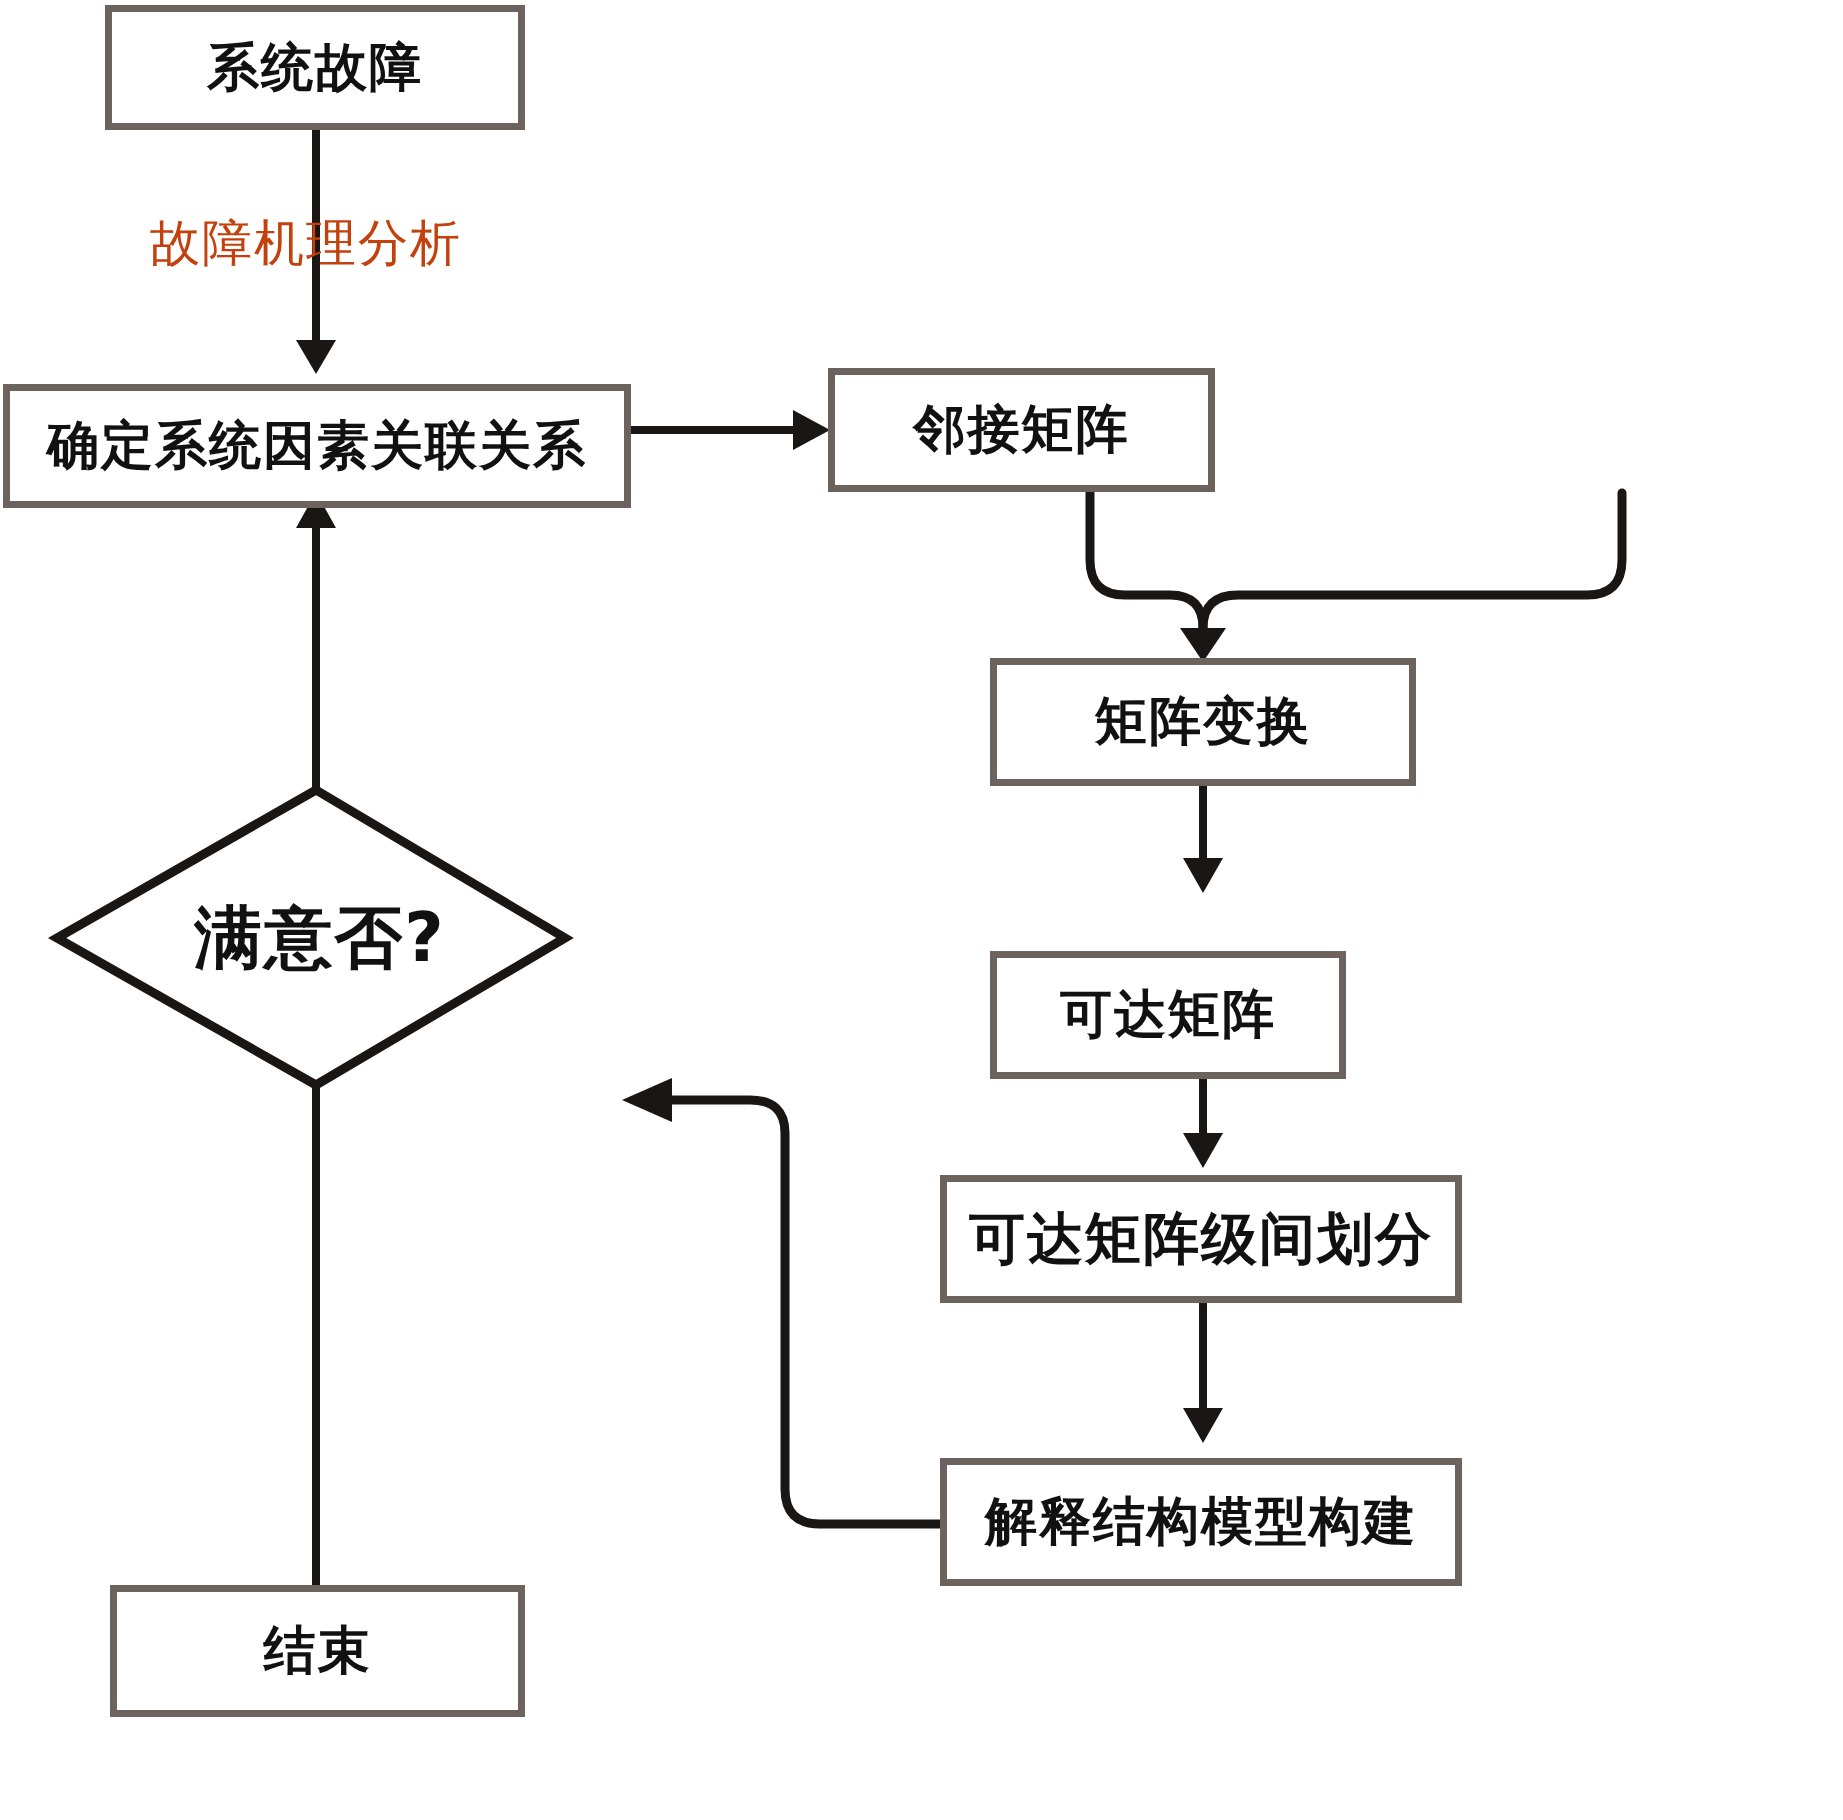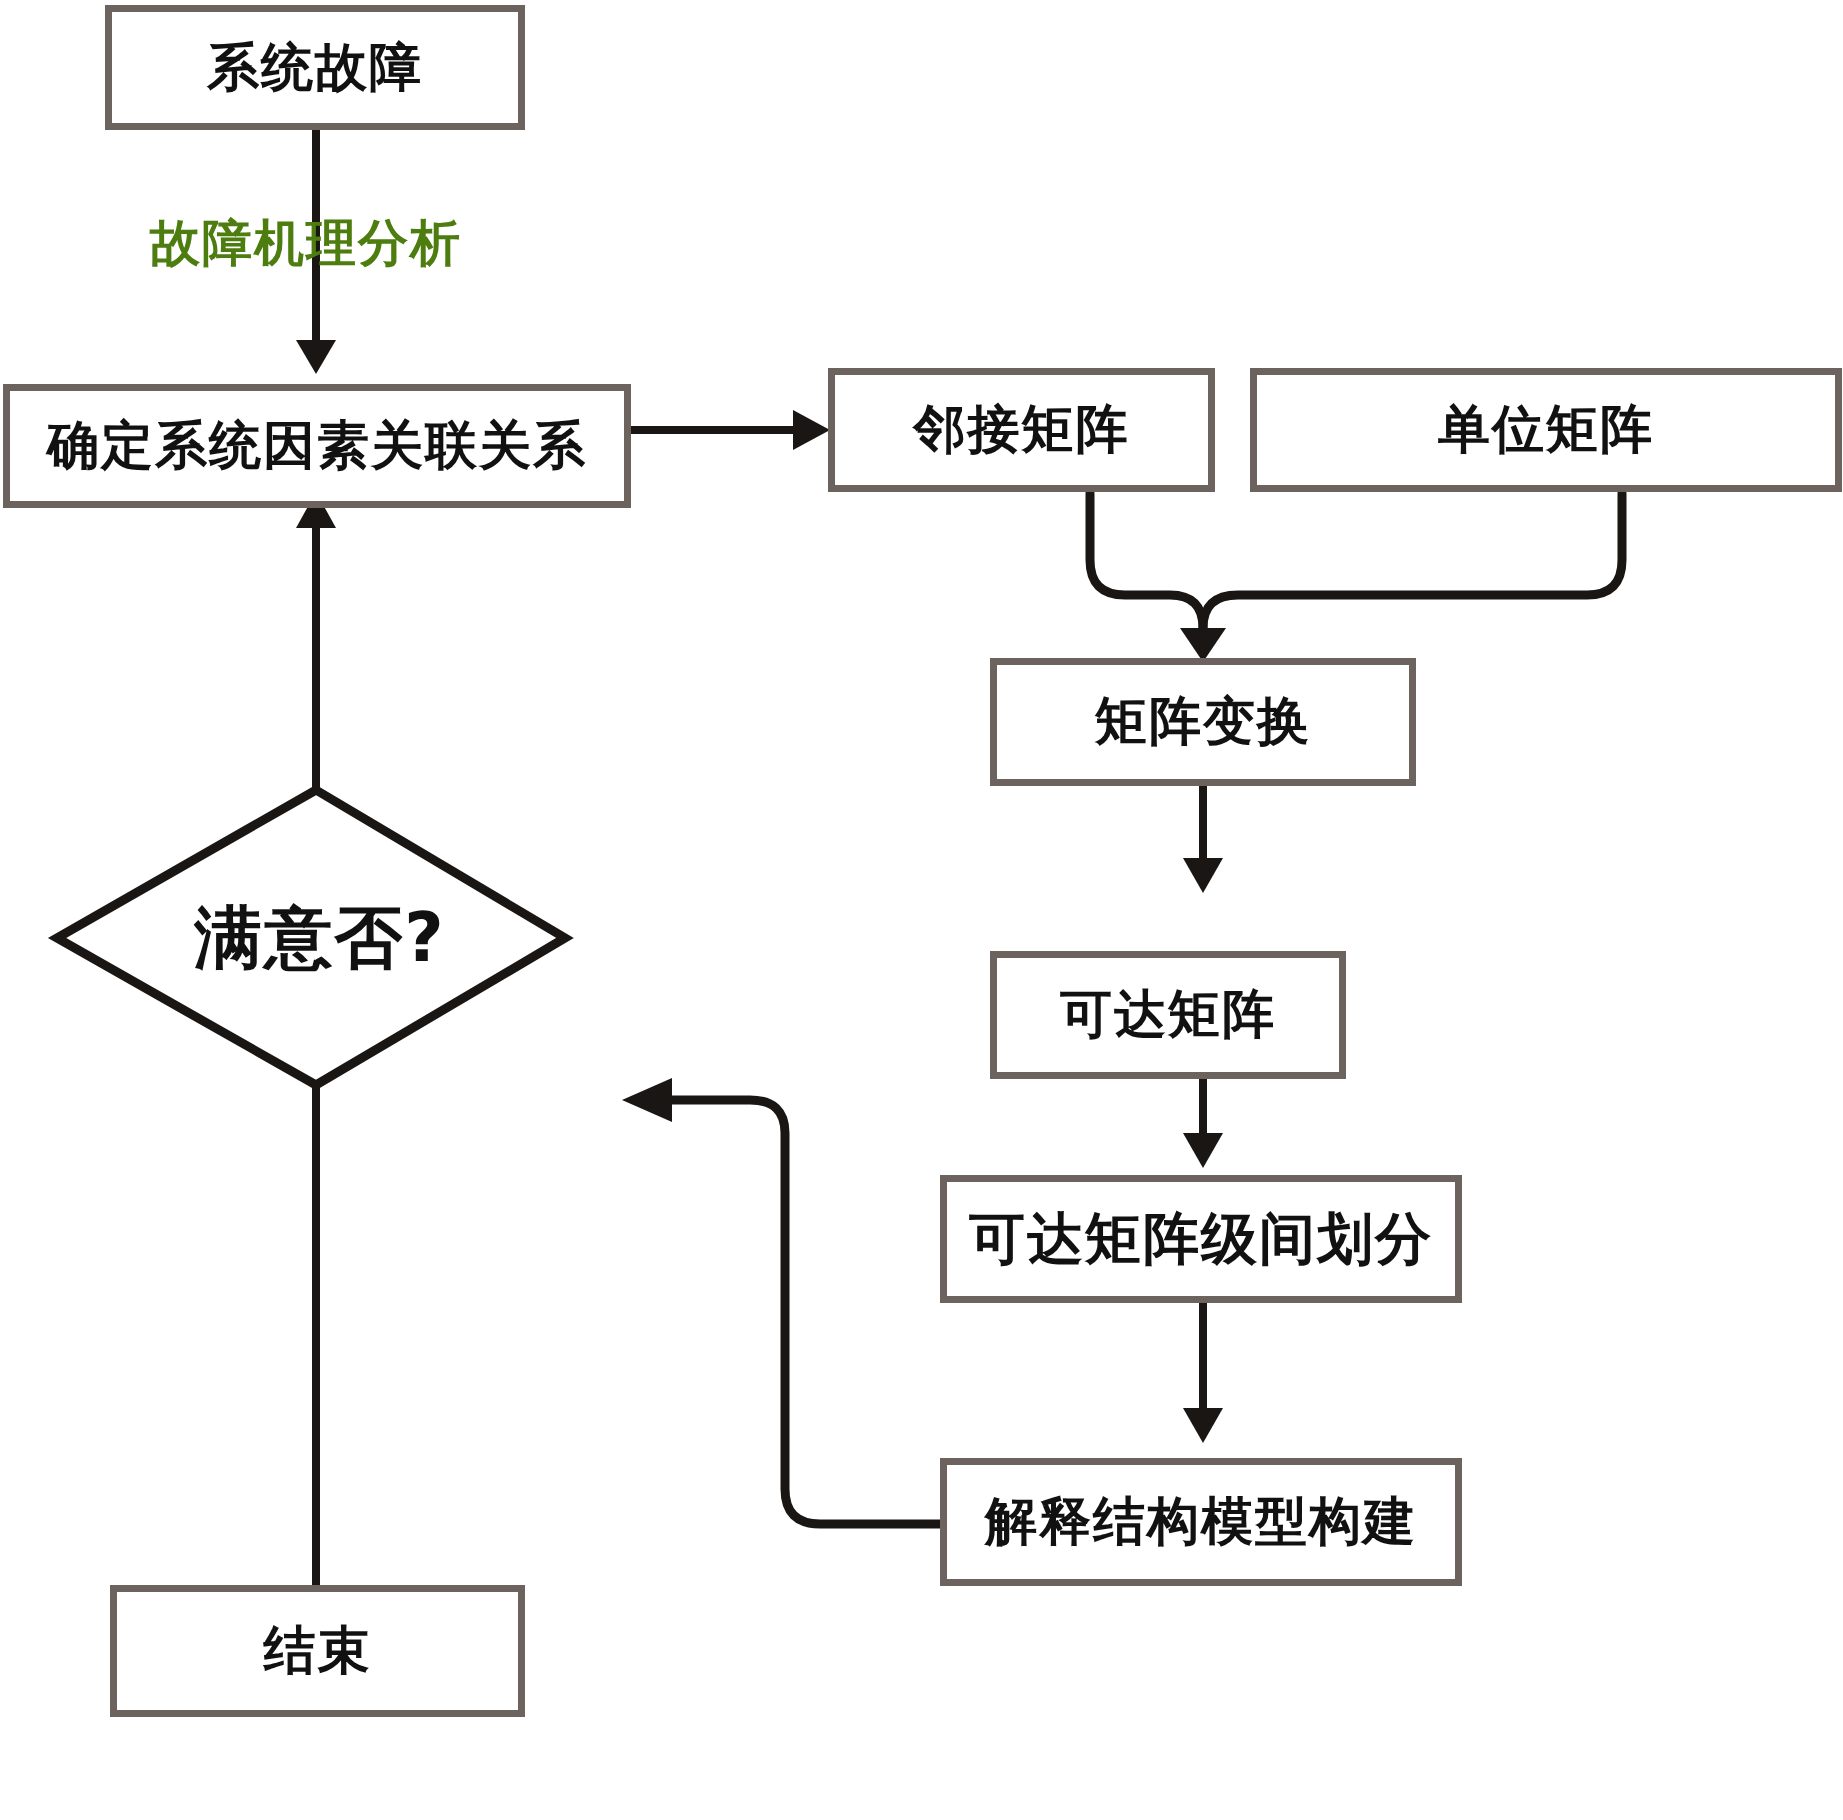--- a/index.html
+++ b/index.html
@@ -44,22 +44,22 @@
     align-items: center;
     justify-content: center;
     color: #111111;
     font-weight: 700;
     letter-spacing: 2px;
     text-align: center;
     white-space: nowrap;
   }
   .edge-label {
     position: absolute;
-    color: #4d7c0f;
-    font-weight: 700;
+    color: #c2410c;
+    font-weight: 400;
     letter-spacing: 2px;
     white-space: nowrap;
   }
 </style>
 </head>
 <body>
 
 <div id="stage">
 
   <svg id="edges" viewBox="0 0 1843 1820" width="1843" height="1820" xmlns="http://www.w3.org/2000/svg">
@@ -135,23 +135,20 @@
   </div>
 
   <div class="node" style="left:3px; top:384px; width:628px; height:124px; font-size:52px;">
     <span>确定系统因素关联关系</span>
   </div>
 
   <div class="node" style="left:828px; top:368px; width:387px; height:124px; font-size:52px;">
     <span>邻接矩阵</span>
   </div>
 
-  <div class="node" style="left:1250px; top:368px; width:592px; height:124px; font-size:52px;">
-    <span>单位矩阵</span>
-  </div>
 
   <div class="node" style="left:990px; top:658px; width:426px; height:128px; font-size:52px;">
     <span>矩阵变换</span>
   </div>
 
   <div class="node" style="left:990px; top:951px; width:356px; height:128px; font-size:52px;">
     <span>可达矩阵</span>
   </div>
 
   <div class="node" style="left:940px; top:1175px; width:522px; height:128px; font-size:56px;">

